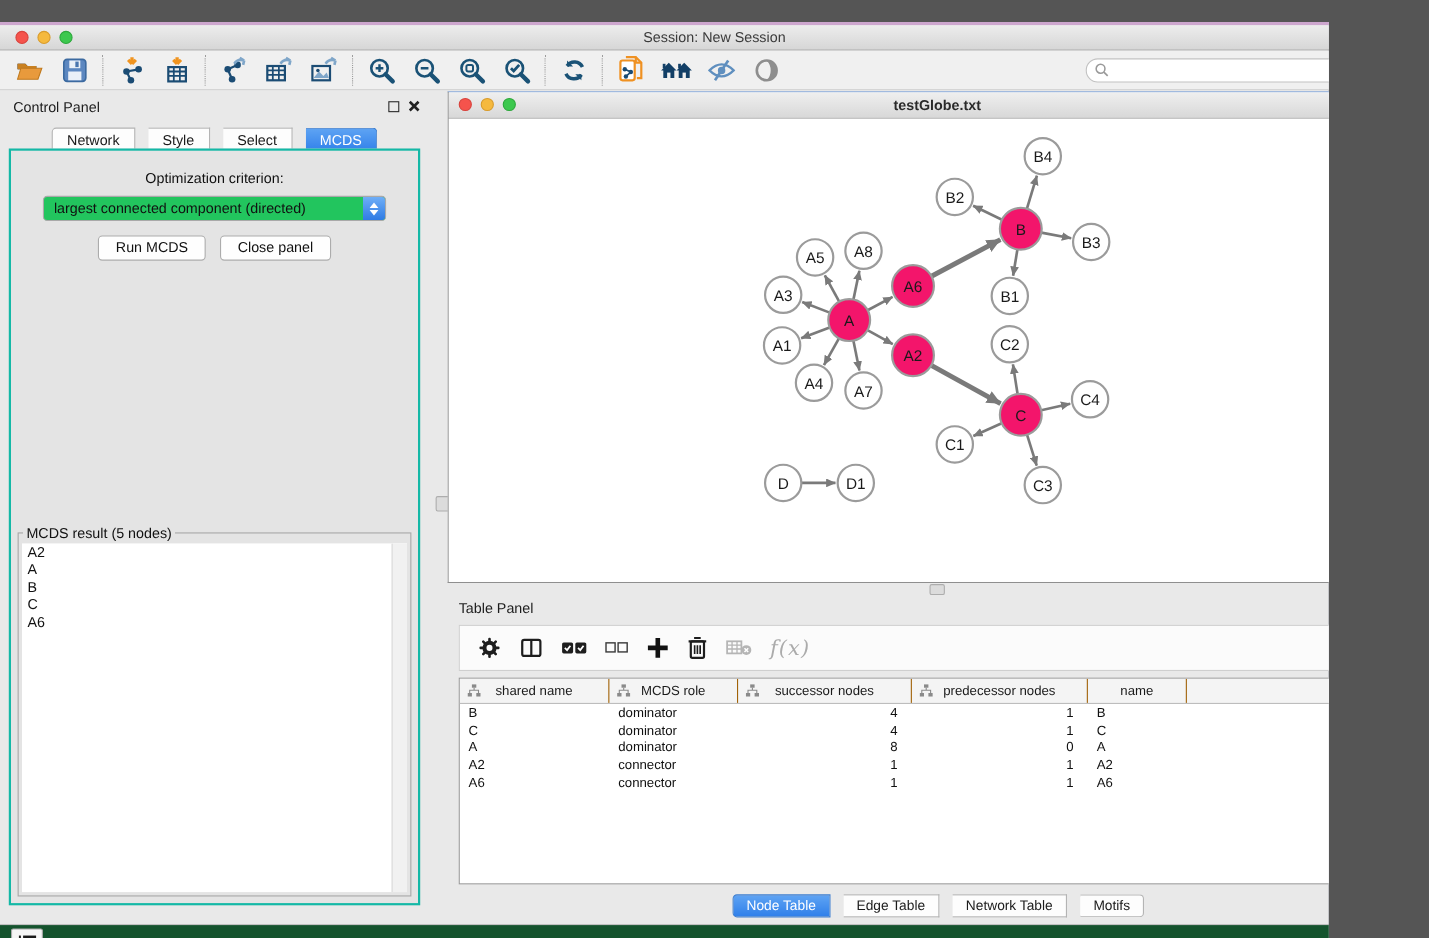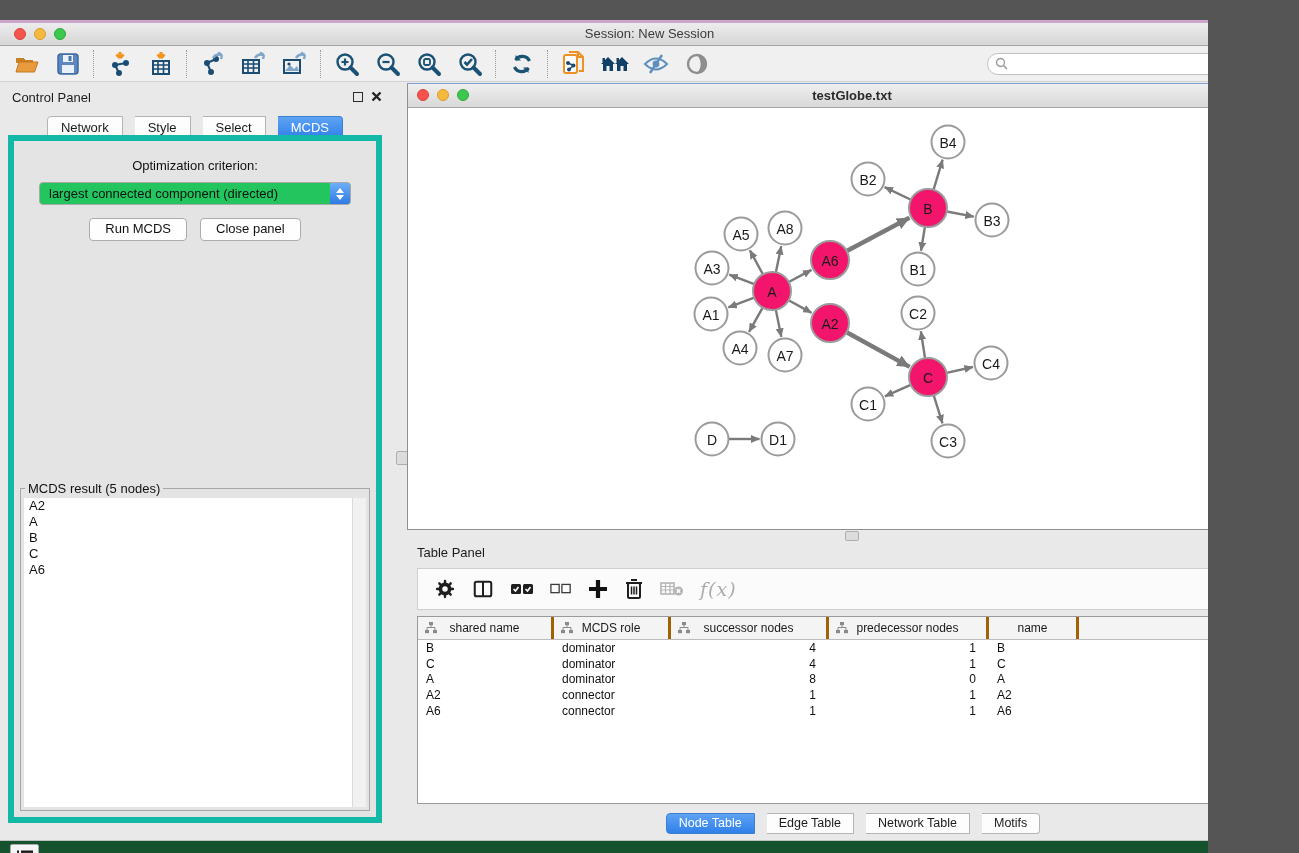--- a/index.html
+++ b/index.html
@@ -36,21 +36,21 @@
   .cp-ctl{right:8px;}
   .float-box{width:10px;height:10px;border:1.5px solid #2B2B2B;box-sizing:border-box;margin-top:1px;}
   .seg-row{display:flex;gap:12px;}
   .cp-tabs{position:absolute;left:0;right:0;top:31px;display:flex;justify-content:center;}
   .seg{height:21px;line-height:21px;padding:0 13px;font-size:13px;color:#1B1B1B;background:#FDFDFD;
     border:1px solid #B4B4B4;border-left:none;text-align:center;}
   .seg:first-child{border-left:1px solid #B4B4B4;border-radius:4px 0 0 4px;}
   .seg:last-child{border-radius:0 4px 4px 0;}
   .seg.active{background:linear-gradient(#5EA3F3,#3080EA);color:#fff;border-color:#3E7FD0;}
   .cp-body{position:absolute;left:8px;right:8px;top:50px;bottom:7px;background:#E4E4E4;
-    border:6px solid #14b8a6;}
+    border:2px solid #14b8a6;}
   .opt-label{margin-top:17px;text-align:center;font-size:13px;color:#101010;}
   .dropdown{position:relative;margin:9px auto 0 auto;width:312px;height:23px;background:#22c55e;
     border:1px solid #A9A9A9;border-radius:4px;box-sizing:border-box;}
   .dropdown .dd-text{position:absolute;left:9px;top:3px;font-size:13px;color:#111;}
   .dd-stepper{position:absolute;right:0;top:0;width:20px;height:21px;border-radius:0 3px 3px 0;
     background:linear-gradient(#6FAEF7,#2F7BE4);display:flex;flex-direction:column;align-items:center;justify-content:center;gap:2px;}
   .dd-up{width:0;height:0;border-left:4px solid transparent;border-right:4px solid transparent;border-bottom:5px solid #fff;}
   .dd-down{width:0;height:0;border-left:4px solid transparent;border-right:4px solid transparent;border-top:5px solid #fff;}
   .btn-row{margin-top:13px;display:flex;justify-content:center;gap:13px;}
   .mac-btn{height:21px;line-height:19px;padding:0 15px;font-size:13px;color:#111;background:#FEFEFE;
@@ -82,21 +82,21 @@
   
   .table-panel{position:absolute;left:407px;top:520px;width:892px;height:295px;}
   .tp-header{position:absolute;left:10px;top:5px;font-size:13px;color:#1C1C1C;}
   .tp-ctl{right:14px;}
   .tp-toolbar{position:absolute;left:10px;right:14px;top:28px;height:42px;background:#FBFBFB;
     border:1px solid #CFCFCF;display:flex;align-items:center;gap:16px;padding-left:16px;box-sizing:border-box;}
   .fx{font-family:"DejaVu Serif",serif;font-style:italic;font-size:19px;color:#ABABAB;letter-spacing:1px;}
   .tp-table{position:absolute;left:10px;right:14px;top:76px;height:188px;background:#fff;
     border:1px solid #9A9A9A;overflow:hidden;box-sizing:border-box;}
   .t-headrow{display:flex;height:22px;background:#F4F4F4;border-bottom:1px solid #BDBDBD;}
-  .t-hcell{position:relative;box-sizing:border-box;border-right:3px solid #a16207;font-size:12px;color:#1A1A1A;
+  .t-hcell{position:relative;box-sizing:border-box;border-right:1px solid #a16207;font-size:12px;color:#1A1A1A;
     display:flex;align-items:center;justify-content:center;}
   .t-hcell .hicon{position:absolute;left:7px;top:5px;}
   .t-row{display:flex;height:15.8px;align-items:center;}
   .t-cell{box-sizing:border-box;font-size:12px;color:#101010;padding:0 8px;white-space:nowrap;overflow:hidden;}
   .t-cell.num{text-align:right;padding-right:13px;}
   .tp-tabs{position:absolute;left:0;right:0;top:273px;display:flex;justify-content:center;}
   .tp-tabs .seg{height:19px;line-height:19px;font-size:12.5px;padding:0 12px;}
 
   
   .statusbar{position:absolute;left:0;top:820px;width:100%;height:29px;background:#14532d;border-top:1px solid #C0C0C0;box-sizing:border-box;}

